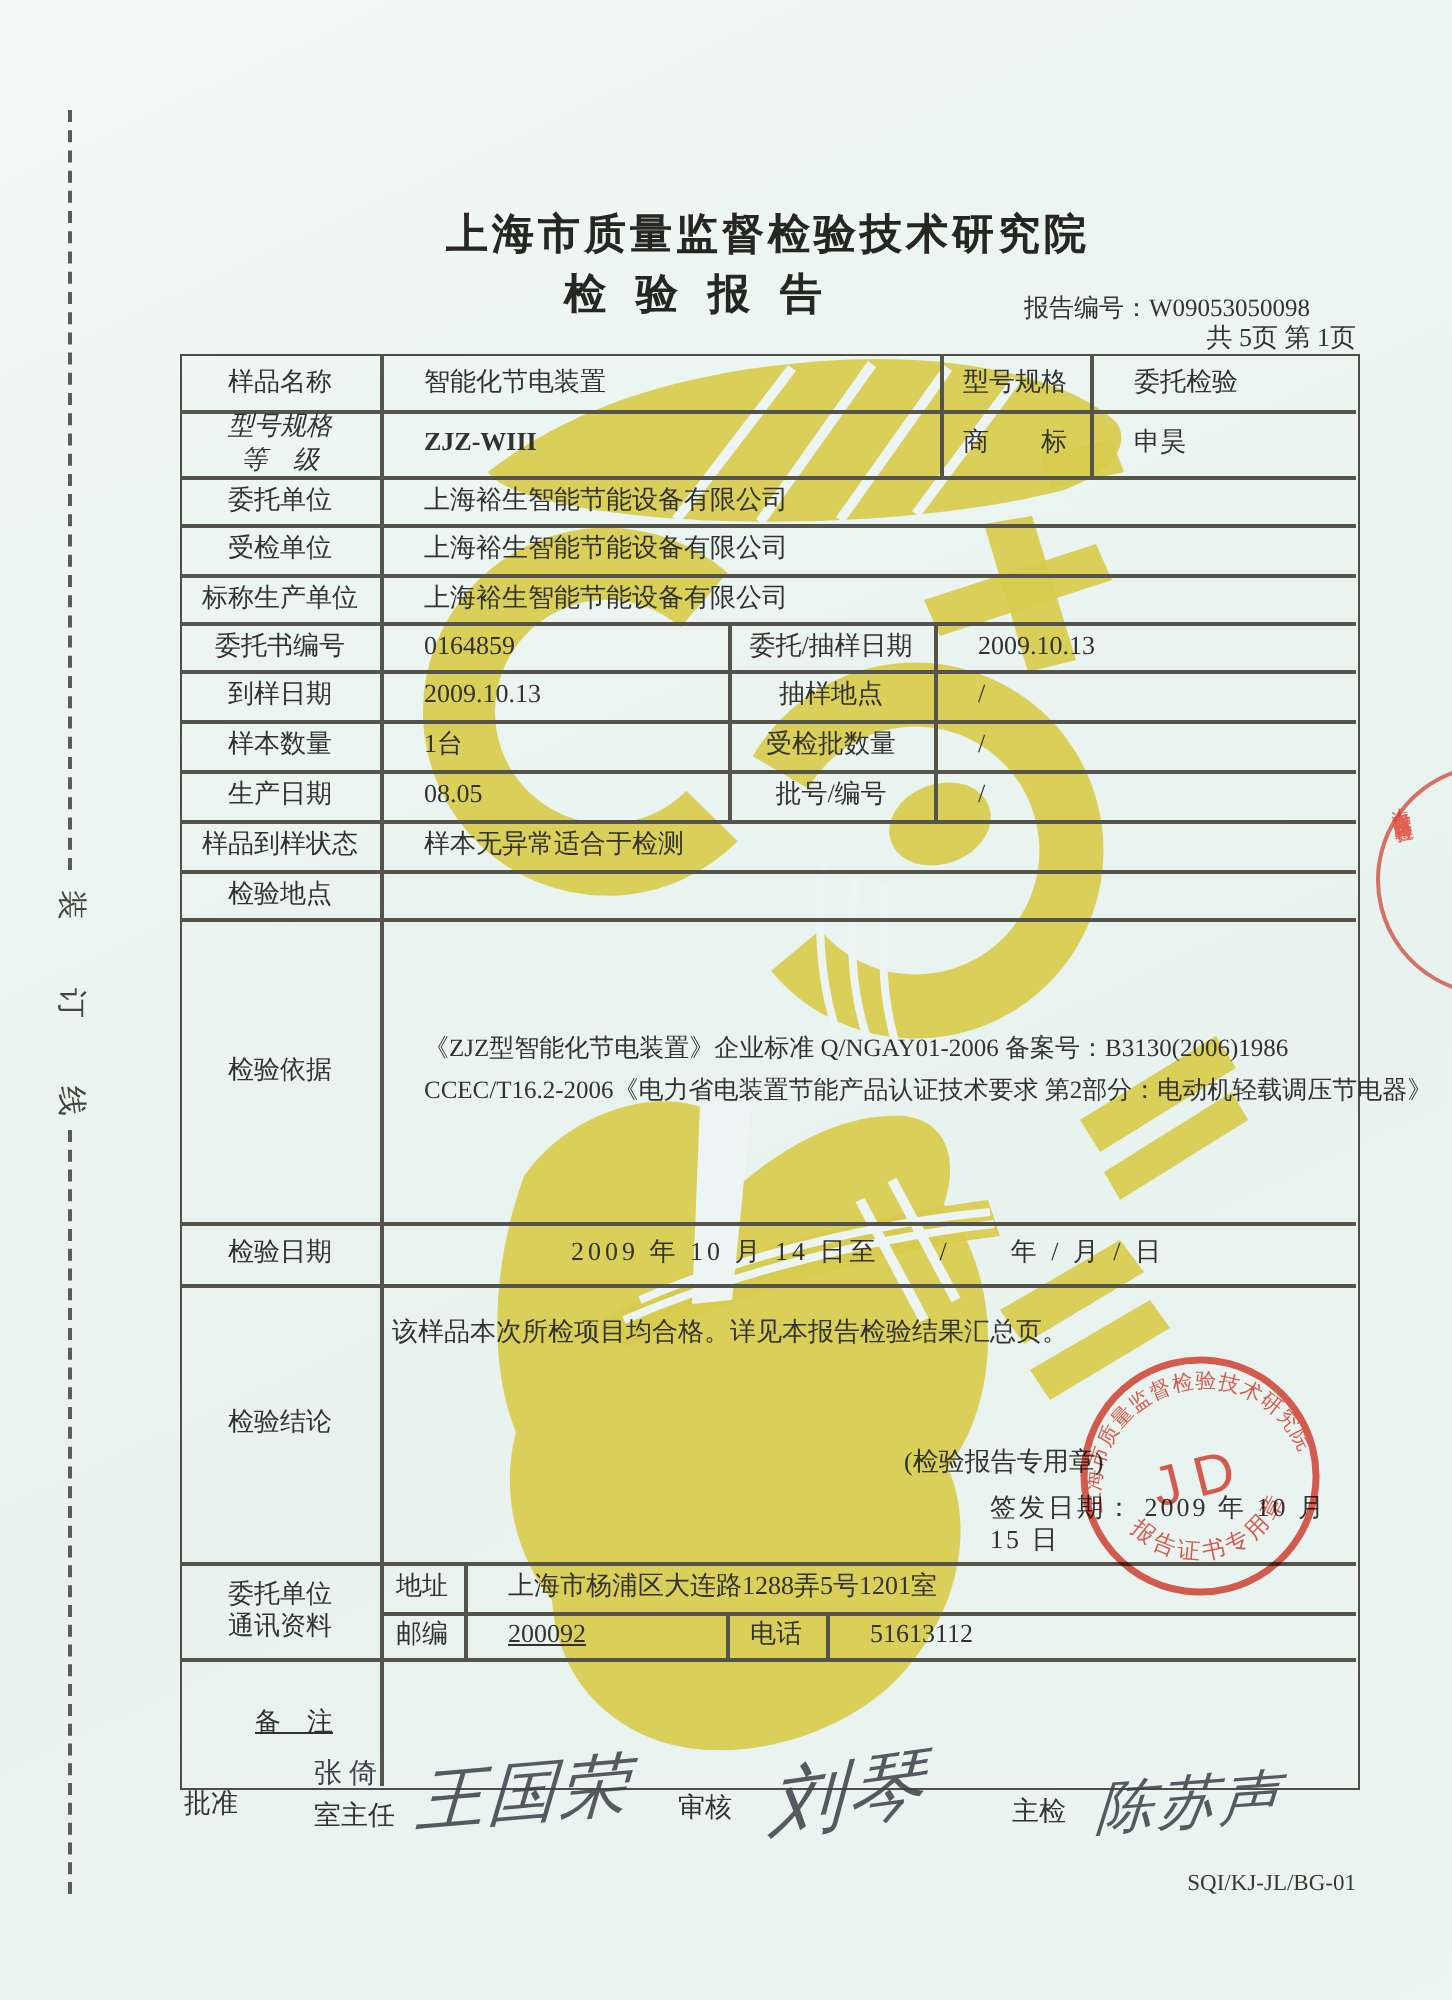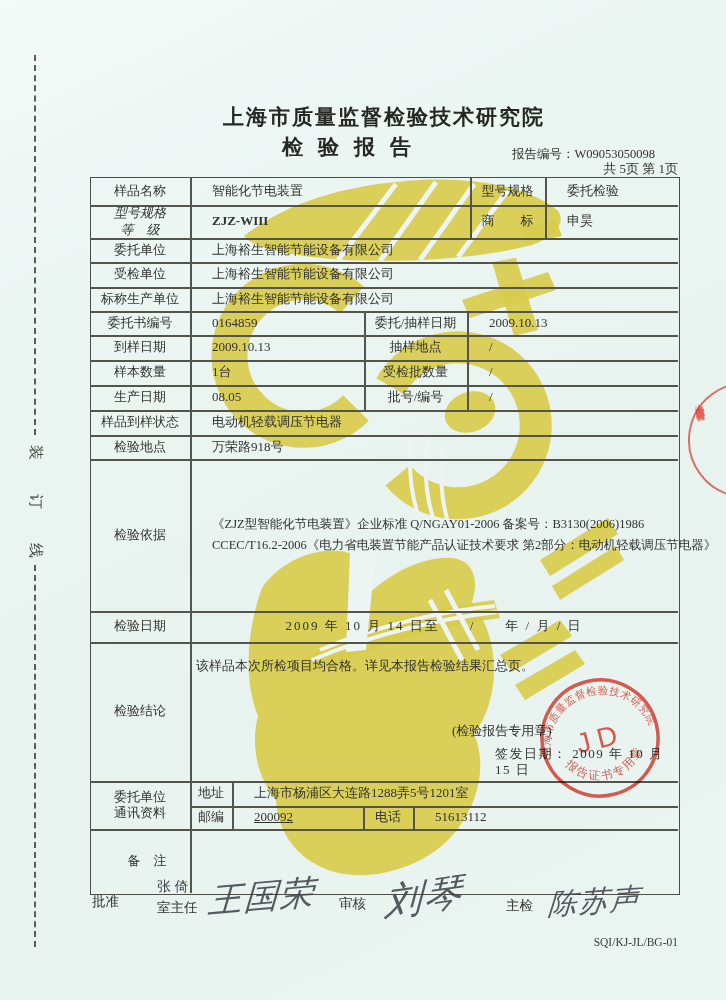--- a/index.html
+++ b/index.html
@@ -163,23 +163,22 @@
   <div class="c ct" style="left:90px;top:360px;width:100px;height:25px;">样本数量</div>
   <div class="c v" style="left:190px;top:360px;width:174px;height:25px;">1台</div>
   <div class="c ct" style="left:364px;top:360px;width:103px;height:25px;">受检批数量</div>
   <div class="c v" style="left:467px;top:360px;width:211px;height:25px;">/</div>
   <div class="c ct" style="left:90px;top:385px;width:100px;height:25px;">生产日期</div>
   <div class="c v" style="left:190px;top:385px;width:174px;height:25px;">08.05</div>
   <div class="c ct" style="left:364px;top:385px;width:103px;height:25px;">批号/编号</div>
   <div class="c v" style="left:467px;top:385px;width:211px;height:25px;">/</div>
 
   <div class="c ct" style="left:90px;top:410px;width:100px;height:25px;">样品到样状态</div>
-  <div class="c v" style="left:190px;top:410px;width:488px;height:25px;">电动机轻载调压节电器</div>
+  <div class="c v" style="left:190px;top:410px;width:488px;height:25px;">样本无异常适合于检测</div>
   <div class="c ct" style="left:90px;top:435px;width:100px;height:24px;">检验地点</div>
-  <div class="c v" style="left:190px;top:435px;width:488px;height:24px;">万荣路918号</div>
 
   <div class="c ct" style="left:90px;top:459px;width:100px;height:152px;">检验依据</div>
   <div class="c col v" style="left:190px;top:459px;width:488px;height:152px;font-size:12.5px;align-items:flex-start;line-height:1.65;">
     <span class="basis-line">《ZJZ型智能化节电装置》企业标准 Q/NGAY01-2006 备案号：B3130(2006)1986</span>
     <span class="basis-line">CCEC/T16.2-2006《电力省电装置节能产品认证技术要求 第2部分：电动机轻载调压节电器》</span>
   </div>
 
   <div class="c ct" style="left:90px;top:611px;width:100px;height:31px;">检验日期</div>
   <div class="c ct" style="left:190px;top:611px;width:488px;height:31px;letter-spacing:2px;">2009 年 10 月 14 日至　　/　　年 / 月 / 日</div>
 
@@ -192,21 +191,21 @@
     <span>委托单位</span>
     <span>通讯资料</span>
   </div>
   <div class="c ct" style="left:190px;top:781px;width:42px;height:25px;">地址</div>
   <div class="c v" style="left:232px;top:781px;width:446px;height:25px;">上海市杨浦区大连路1288弄5号1201室</div>
   <div class="c ct" style="left:190px;top:806px;width:42px;height:23px;">邮编</div>
   <div class="c v" style="left:232px;top:806px;width:131px;height:23px;text-decoration:underline;">200092</div>
   <div class="c ct" style="left:363px;top:806px;width:50px;height:23px;">电话</div>
   <div class="c v" style="left:413px;top:806px;width:265px;height:23px;">51613112</div>
 
-  <div class="c ct" style="left:90px;top:829px;width:114px;height:64px;">备　注</div>
+  <div class="c ct" style="left:90px;top:829px;width:114px;height:64px;text-decoration:underline;">备　注</div>
 
   <svg class="jd-stamp" viewBox="0 0 132 132">
     <circle cx="66" cy="66" r="58" fill="none" stroke="#e23b2c" stroke-width="3.5"></circle>
     <defs>
       <path id="arcTop" d="M 14,74 A 52,52 0 1 1 118,74"></path>
       <path id="arcBot" d="M 24,80 A 46,46 0 0 0 108,80"></path>
     </defs>
     <text fill="#e23b2c" font-size="10.5" letter-spacing="0.5" font-family="Liberation Serif,serif">
       <textPath href="#arcTop" startOffset="2">上海市质量监督检验技术研究院</textPath>
     </text>

